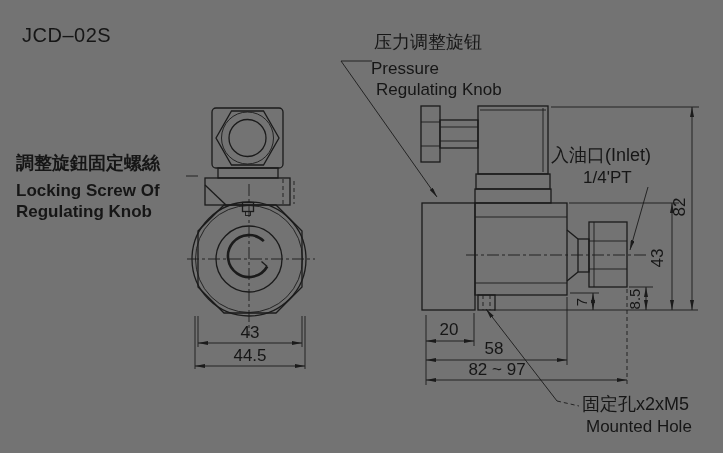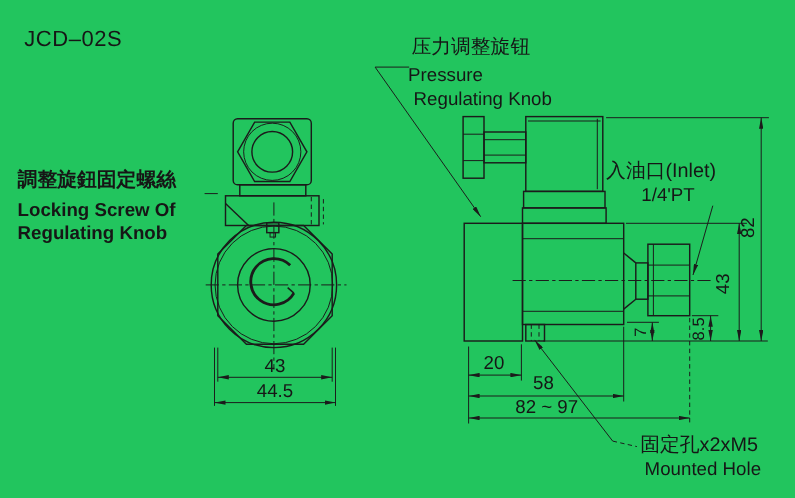--- a/index.html
+++ b/index.html
@@ -1,16 +1,16 @@
 <!DOCTYPE html>
 <html><head>
 <meta charset="utf-8">
 <style>
   html,body{margin:0;padding:0;background:#ffffff;}
-  .canvas{position:relative;width:723px;height:453px;background:#22c55e;overflow:hidden;}
+  .canvas{position:relative;width:723px;height:453px;background:#737373;overflow:hidden;}
   svg{display:block;}
   svg text{font-family:"Liberation Sans","DejaVu Sans",sans-serif;fill:#161616;}
   .t-title{font-size:20px;letter-spacing:.5px;}
   .t-zh{font-size:18px;}
   .t-en{font-size:17px;}
   .t-bold{font-weight:bold;}
   .t-dim{font-size:17px;}
   .t-dim-s{font-size:15px;}
   .ln{stroke:#1b1b1b;stroke-width:1.3;fill:none;}
   .ln-thin{stroke:#1b1b1b;stroke-width:0.9;fill:none;}

